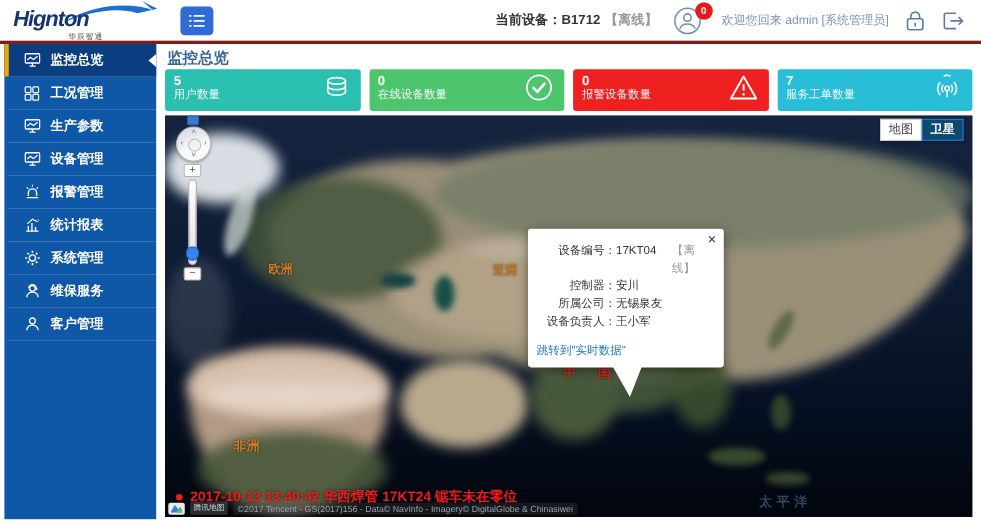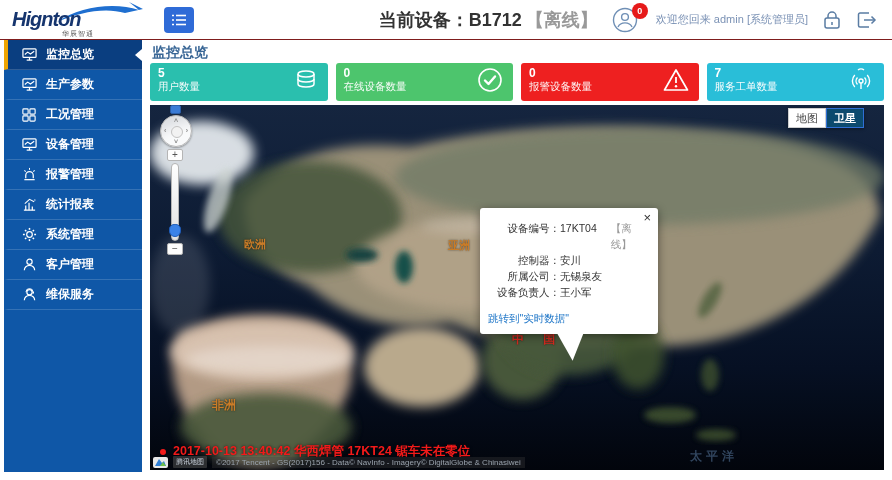--- a/index.html
+++ b/index.html
@@ -1,27 +1,27 @@
 <!DOCTYPE html>
 <html><head>
 <meta charset="utf-8">
 <style>
   html,body{margin:0;padding:0;background:#fff;}
   *{box-sizing:border-box;font-family:"Liberation Sans","DejaVu Sans",sans-serif;}
   .app{position:relative;width:892px;height:480px;background:#fff;overflow:hidden;}
 
   
-  .header{position:absolute;left:0;top:0;width:892px;height:40px;background:#fff;border-bottom:1px solid #7f1d1d;display:flex;align-items:center;}
+  .header{position:absolute;left:0;top:0;width:892px;height:40px;background:#fff;border-bottom:3px solid #7f1d1d;display:flex;align-items:center;}
   .logo{position:relative;width:150px;height:40px;flex:0 0 auto;}
   .logo-brand{position:absolute;left:12px;top:8px;font-size:20px;font-weight:bold;font-style:italic;color:#16356e;letter-spacing:-1px;}
   .logo-sub{position:absolute;left:62px;top:29px;font-size:7px;color:#555;letter-spacing:1px;}
   .logo-swoosh{position:absolute;left:55px;top:0px;}
   .hamburger{width:30px;height:26px;background:#2f6bd7;border-radius:4px;margin-left:14px;display:flex;align-items:center;justify-content:center;cursor:pointer;}
   .header-right{margin-left:auto;display:flex;align-items:center;gap:14px;padding-right:14px;}
-  .cur-device{font-size:18px;font-weight:bold;color:#333;}
+  .cur-device{font-size:12px;font-weight:bold;color:#333;}
   .cur-device .offline{color:#999;font-weight:bold;margin-left:4px;}
   .user-bell{position:relative;width:30px;height:26px;}
   .badge{position:absolute;right:-6px;top:-4px;min-width:16px;height:16px;border-radius:8px;background:#e61a1a;color:#fff;font-size:9px;font-weight:bold;display:flex;align-items:center;justify-content:center;padding:0 3px;}
   .welcome{font-size:11px;color:#7b92b5;}
   .hdr-icon{display:flex;align-items:center;}
 
   
   .sidebar{position:absolute;left:4px;top:40px;width:138px;height:432px;background:#0f57a7;}
   .side-item{position:relative;height:30px;display:flex;align-items:center;gap:9px;padding-left:13px;border-bottom:1px solid rgba(255,255,255,.16);border-left:4px solid transparent;cursor:pointer;}
   .side-item .lbl{color:#fff;font-size:12px;font-weight:bold;}
@@ -39,21 +39,21 @@
   .card .cicon{position:absolute;right:10px;top:50%;transform:translateY(-50%);}
 
   
   .map{position:absolute;left:150px;top:105px;width:734px;height:365px;overflow:hidden;background:#06101f;}
   .map svg.terrain{position:absolute;left:0;top:0;}
   .maplabel{position:absolute;font-weight:bold;text-shadow:0 0 2px rgba(0,0,0,.6);}
   .lbl-orange{color:#c97c28;font-size:11px;}
   .lbl-red{color:#d42a1f;font-size:12px;letter-spacing:8px;}
   .lbl-sea{color:#31455e;font-size:12px;letter-spacing:4px;text-shadow:none;}
 
-  .maptype{position:absolute;right:20px;top:3px;display:flex;box-shadow:0 1px 3px rgba(0,0,0,.4);cursor:pointer;}
+  .maptype{position:absolute;right:8px;top:3px;display:flex;box-shadow:0 1px 3px rgba(0,0,0,.4);cursor:pointer;}
   .maptype .mt{font-size:11px;padding:2px 7px;line-height:14px;}
   .mt-map{background:#fff;color:#444;border:1px solid #cfcfcf;}
   .mt-sat{background:#0c4a6e;color:#fff;border:1px solid #2f6fd4;font-weight:bold;}
 
   .panwheel{position:absolute;left:10px;top:10px;width:32px;height:32px;border-radius:50%;background:rgba(255,255,255,.85);border:1px solid #b7b7b7;box-shadow:0 1px 2px rgba(0,0,0,.35);}
   .panwheel .hub{position:absolute;left:10px;top:10px;width:12px;height:12px;border-radius:50%;background:#f2f2f2;border:1px solid #c2c2c2;}
   .pan-ar{position:absolute;font-size:7px;color:#8b8b8b;font-weight:bold;}
   .ovbtn{position:absolute;left:20px;top:0px;width:11px;height:9px;background:#3a7bd6;border-radius:2px;border:1px solid #2a5da6;}
   .zoomctl{position:absolute;left:16px;top:44px;width:18px;display:flex;flex-direction:column;align-items:center;}
   .zbtn{width:16px;height:12px;background:#fdfdfd;border:1px solid #b5b5b5;color:#555;font-size:10px;line-height:10px;text-align:center;border-radius:2px;cursor:pointer;}
@@ -140,40 +140,40 @@
             <line x1="8" y1="11" x2="8" y2="14" stroke="#fff" stroke-width="1.3"></line>
             <line x1="5" y1="14" x2="11" y2="14" stroke="#fff" stroke-width="1.3"></line>
           </svg>
       </span>
       <span class="lbl">监控总览</span>
       <span class="notch"></span>
     </div>
 
     <div class="side-item">
       <span class="sicon">
-        <svg width="15" height="15" viewBox="0 0 16 16">
-            <rect x="1" y="2" width="14" height="9" rx="1" fill="none" stroke="#fff" stroke-width="1.3"></rect>
-            <polyline points="3,8 6,5.5 9,7.5 13,4.5" fill="none" stroke="#fff" stroke-width="1.2"></polyline>
-            <line x1="8" y1="11" x2="8" y2="14" stroke="#fff" stroke-width="1.3"></line>
-            <line x1="5" y1="14" x2="11" y2="14" stroke="#fff" stroke-width="1.3"></line>
-          </svg>
-      </span>
-      <span class="lbl">生产参数</span>
-    </div>
-
-    <div class="side-item">
-      <span class="sicon">
         <svg width="14" height="14" viewBox="0 0 16 16">
             <rect x="1" y="1" width="6" height="6" rx="1" fill="none" stroke="#fff" stroke-width="1.3"></rect>
             <rect x="9" y="1" width="6" height="6" rx="1" fill="none" stroke="#fff" stroke-width="1.3"></rect>
             <rect x="1" y="9" width="6" height="6" rx="1" fill="none" stroke="#fff" stroke-width="1.3"></rect>
             <rect x="9" y="9" width="6" height="6" rx="1" fill="none" stroke="#fff" stroke-width="1.3"></rect>
           </svg>
       </span>
       <span class="lbl">工况管理</span>
+    </div>
+
+    <div class="side-item">
+      <span class="sicon">
+        <svg width="15" height="15" viewBox="0 0 16 16">
+            <rect x="1" y="2" width="14" height="9" rx="1" fill="none" stroke="#fff" stroke-width="1.3"></rect>
+            <polyline points="3,8 6,5.5 9,7.5 13,4.5" fill="none" stroke="#fff" stroke-width="1.2"></polyline>
+            <line x1="8" y1="11" x2="8" y2="14" stroke="#fff" stroke-width="1.3"></line>
+            <line x1="5" y1="14" x2="11" y2="14" stroke="#fff" stroke-width="1.3"></line>
+          </svg>
+      </span>
+      <span class="lbl">生产参数</span>
     </div>
 
     <div class="side-item">
       <span class="sicon">
         <svg width="15" height="15" viewBox="0 0 16 16">
             <rect x="1" y="2" width="14" height="9" rx="1" fill="none" stroke="#fff" stroke-width="1.3"></rect>
             <polyline points="3,8 6,5.5 9,7.5 13,4.5" fill="none" stroke="#fff" stroke-width="1.2"></polyline>
             <line x1="8" y1="11" x2="8" y2="14" stroke="#fff" stroke-width="1.3"></line>
             <line x1="5" y1="14" x2="11" y2="14" stroke="#fff" stroke-width="1.3"></line>
           </svg>
@@ -223,37 +223,37 @@
               <line x1="11.4" y1="4.6" x2="12.8" y2="3.2"></line>
             </g>
           </svg>
       </span>
       <span class="lbl">系统管理</span>
     </div>
 
     <div class="side-item">
       <span class="sicon">
         <svg width="15" height="15" viewBox="0 0 16 16">
-            <circle cx="8" cy="5" r="2.8" fill="none" stroke="#fff" stroke-width="1.3"></circle>
-            <path d="M2.5 14 a5.5 5 0 0 1 11 0" fill="none" stroke="#fff" stroke-width="1.3"></path>
-          </svg>
-      </span>
-      <span class="lbl">客户管理</span>
-    </div>
-
-    <div class="side-item">
-      <span class="sicon">
-        <svg width="15" height="15" viewBox="0 0 16 16">
             <circle cx="8" cy="5.5" r="2.8" fill="none" stroke="#fff" stroke-width="1.3"></circle>
             <path d="M2.5 14 a5.5 5 0 0 1 11 0" fill="none" stroke="#fff" stroke-width="1.3"></path>
             <path d="M4.2 5.5 a3.8 3.8 0 0 1 7.6 0" fill="none" stroke="#fff" stroke-width="1"></path>
             <rect x="11.2" y="4.8" width="1.6" height="2.4" rx="0.8" fill="#fff"></rect>
           </svg>
       </span>
       <span class="lbl">维保服务</span>
+    </div>
+
+    <div class="side-item">
+      <span class="sicon">
+        <svg width="15" height="15" viewBox="0 0 16 16">
+            <circle cx="8" cy="5" r="2.8" fill="none" stroke="#fff" stroke-width="1.3"></circle>
+            <path d="M2.5 14 a5.5 5 0 0 1 11 0" fill="none" stroke="#fff" stroke-width="1.3"></path>
+          </svg>
+      </span>
+      <span class="lbl">客户管理</span>
     </div>
   </div>
 
   <div class="page-title">监控总览</div>
 
   <div class="cards">
     <div class="card" style="background:#2abfae">
       <div class="val">5</div>
       <div class="lab">用户数量</div>
       <span class="cicon">

